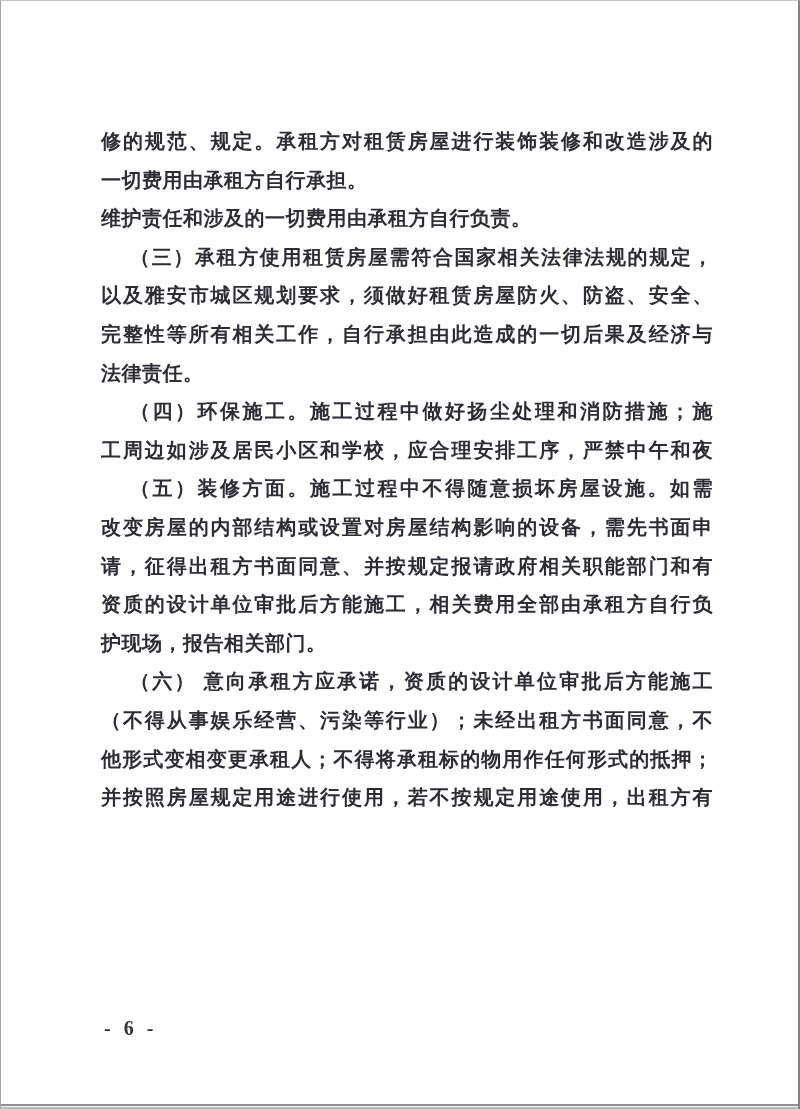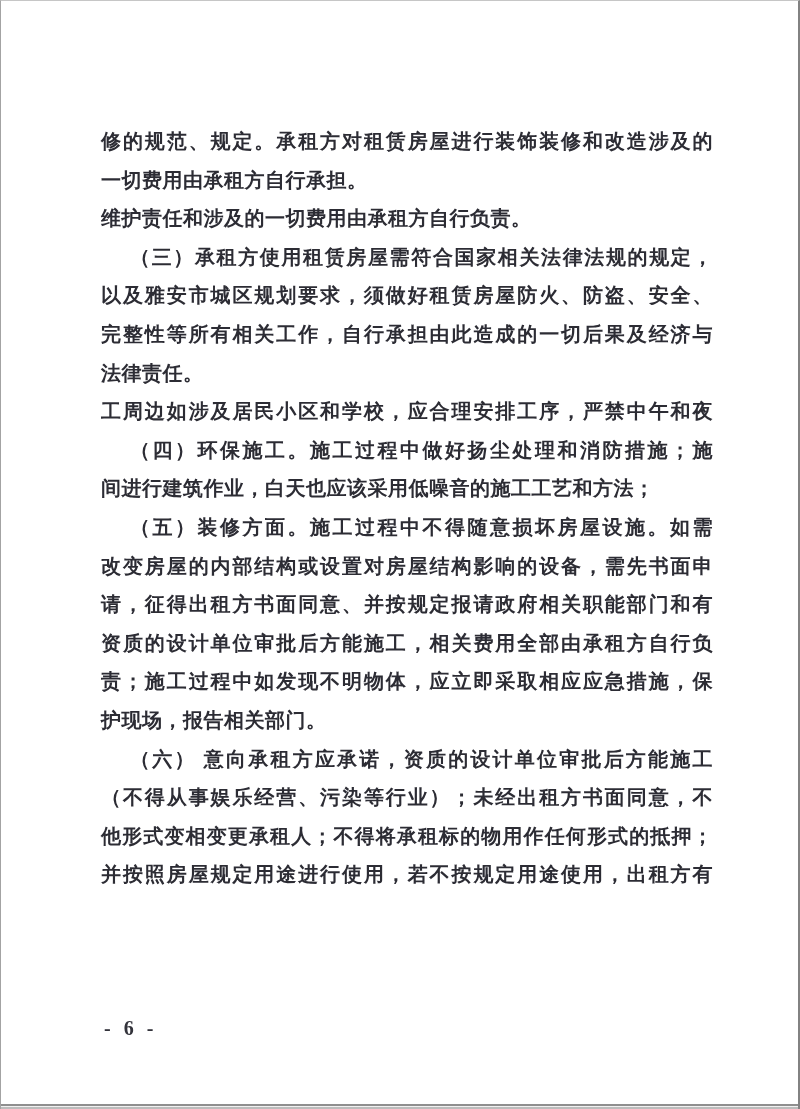--- a/index.html
+++ b/index.html
@@ -70,28 +70,26 @@
 
 <div class="page">
   <div class="content">
     <div class="line">修的规范、规定。承租方对租赁房屋进行装饰装修和改造涉及的</div>
     <div class="line short">一切费用由承租方自行承担。</div>
     <div class="line short">维护责任和涉及的一切费用由承租方自行负责。</div>
     <div class="line indent">（三）承租方使用租赁房屋需符合国家相关法律法规的规定，</div>
     <div class="line">以及雅安市城区规划要求，须做好租赁房屋防火、防盗、安全、</div>
     <div class="line">完整性等所有相关工作，自行承担由此造成的一切后果及经济与</div>
     <div class="line short">法律责任。</div>
+    <div class="line indent">（四）环保施工。施工过程中做好扬尘处理和消防措施；施</div>
     <div class="line">工周边如涉及居民小区和学校，应合理安排工序，严禁中午和夜</div>
-    <div class="line indent">（四）环保施工。施工过程中做好扬尘处理和消防措施；施</div>
-    <div class="line short">间进行建筑作业，白天也应该采用低噪音的施工工艺和方法；</div>
     <div class="line indent">（五）装修方面。施工过程中不得随意损坏房屋设施。如需</div>
     <div class="line">改变房屋的内部结构或设置对房屋结构影响的设备，需先书面申</div>
     <div class="line">请，征得出租方书面同意、并按规定报请政府相关职能部门和有</div>
     <div class="line">资质的设计单位审批后方能施工，相关费用全部由承租方自行负</div>
-    <div class="line">责；施工过程中如发现不明物体，应立即采取相应应急措施，保</div>
     <div class="line short">护现场，报告相关部门。</div>
     <div class="line indent">（六） 意向承租方应承诺，资质的设计单位审批后方能施工</div>
     <div class="line">（不得从事娱乐经营、污染等行业）；未经出租方书面同意，不</div>
     <div class="line">他形式变相变更承租人；不得将承租标的物用作任何形式的抵押；</div>
     <div class="line">并按照房屋规定用途进行使用，若不按规定用途使用，出租方有</div>
   </div>
 
   <div class="footer">- 6 -</div>
 
   <div class="page-bottom-edge"></div>

